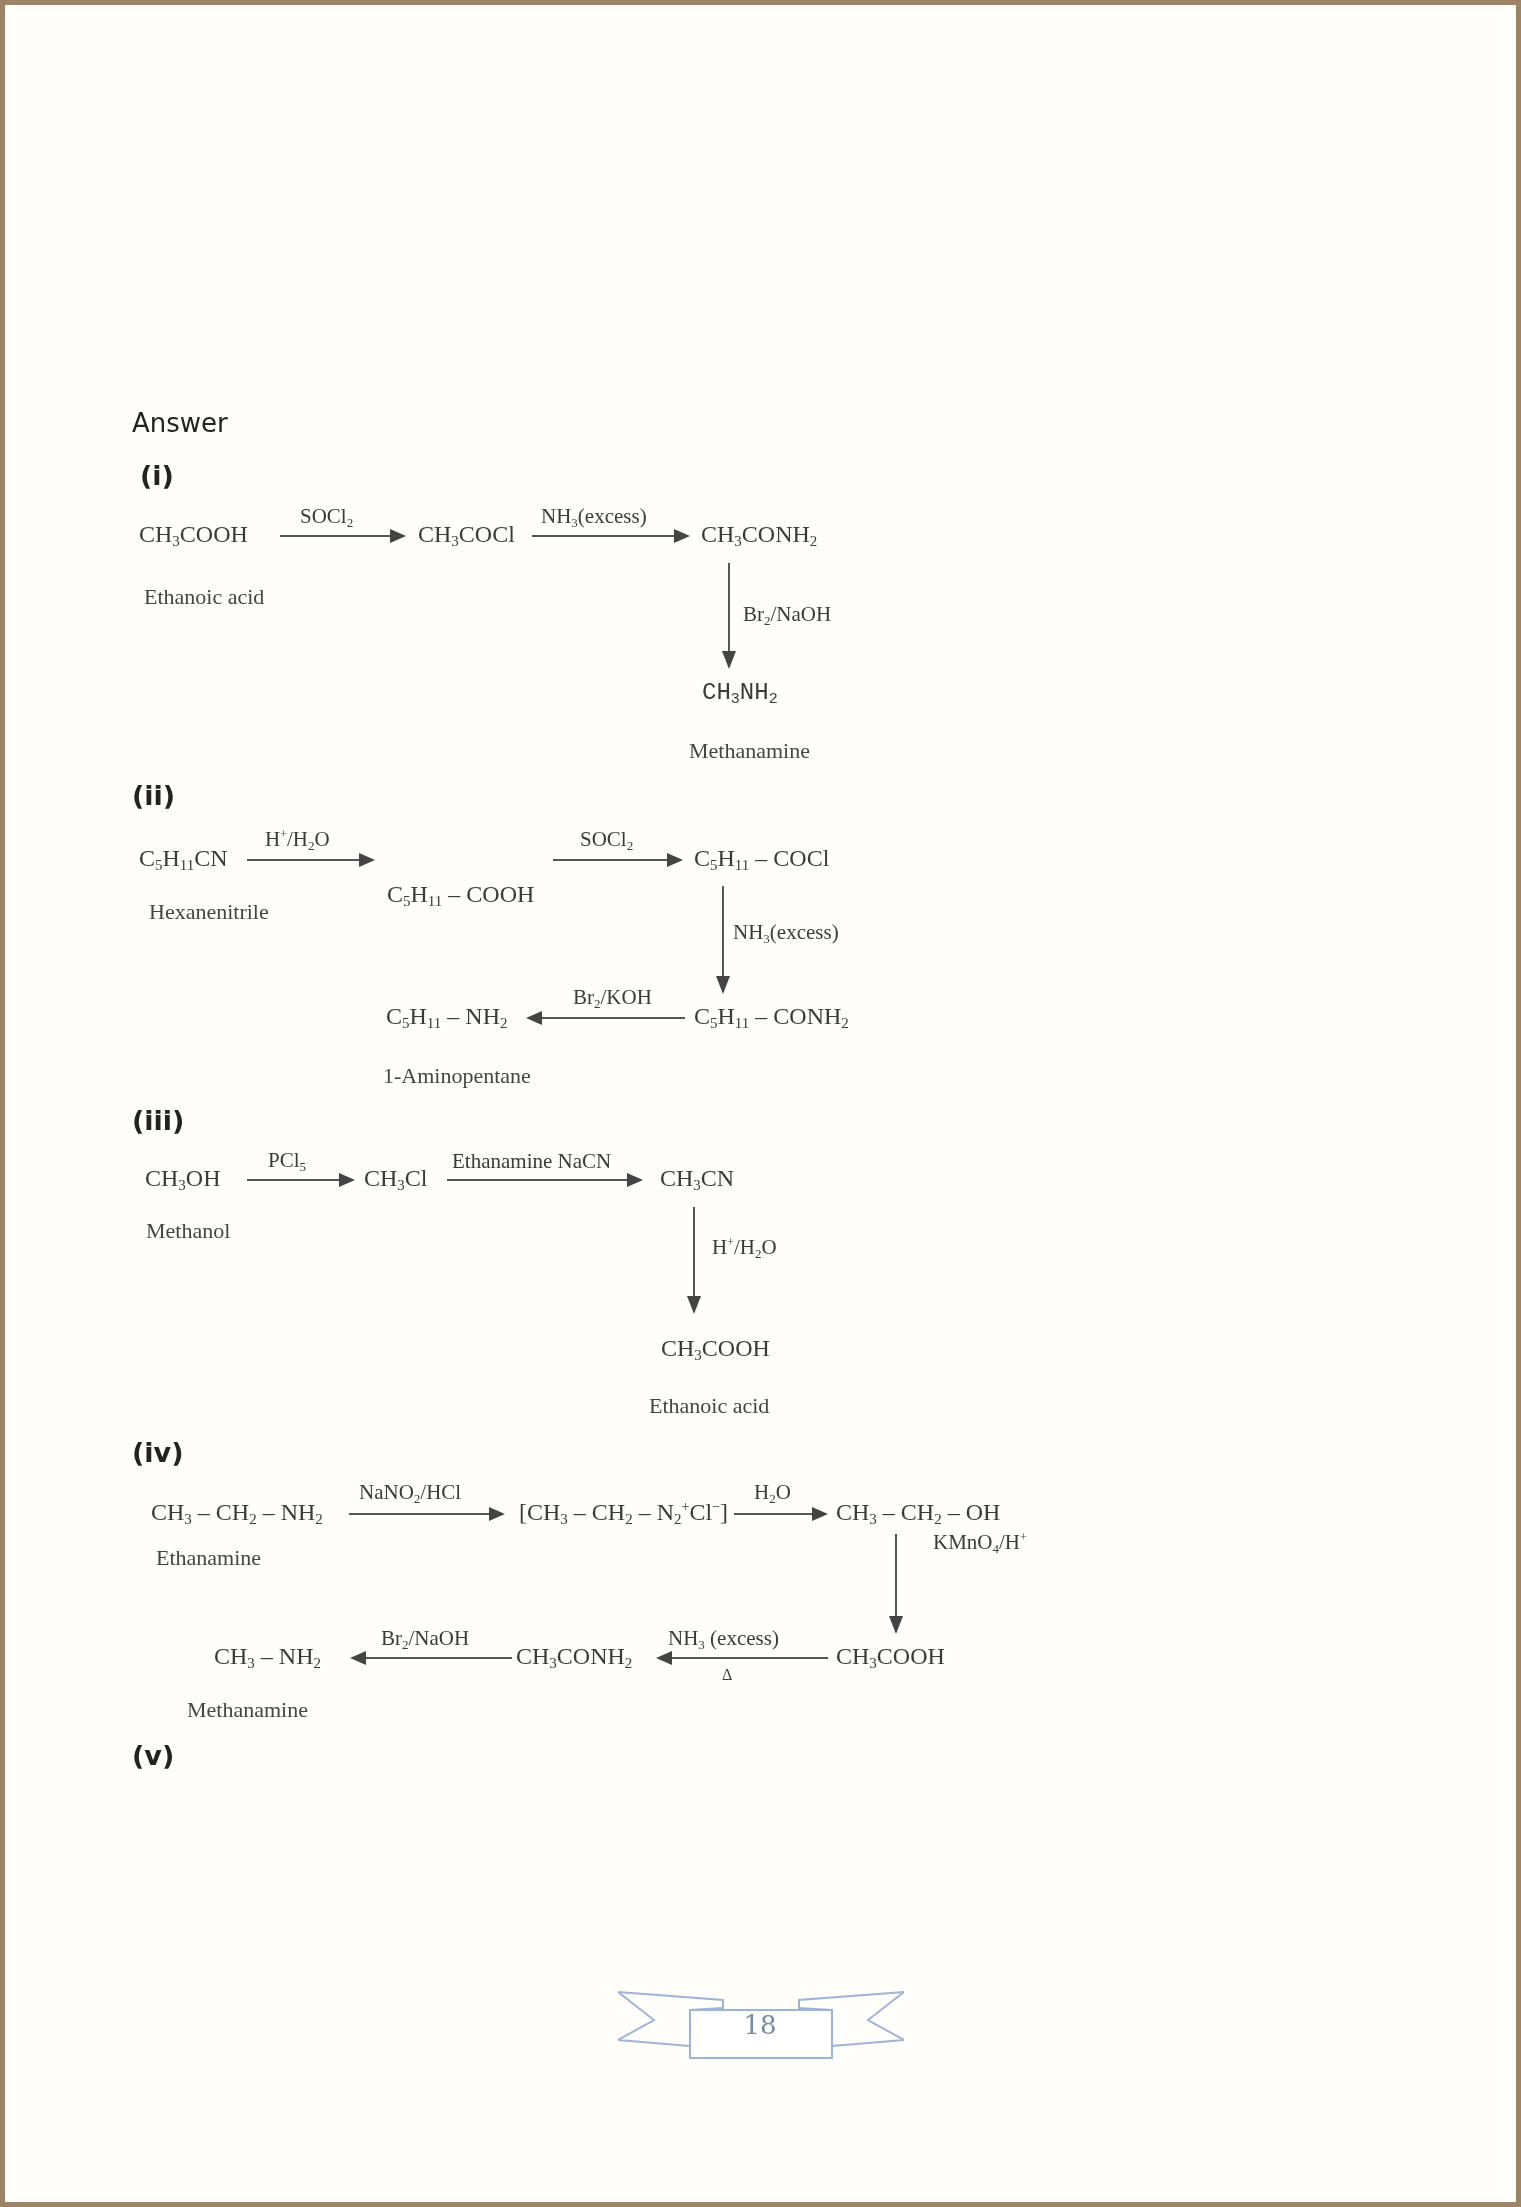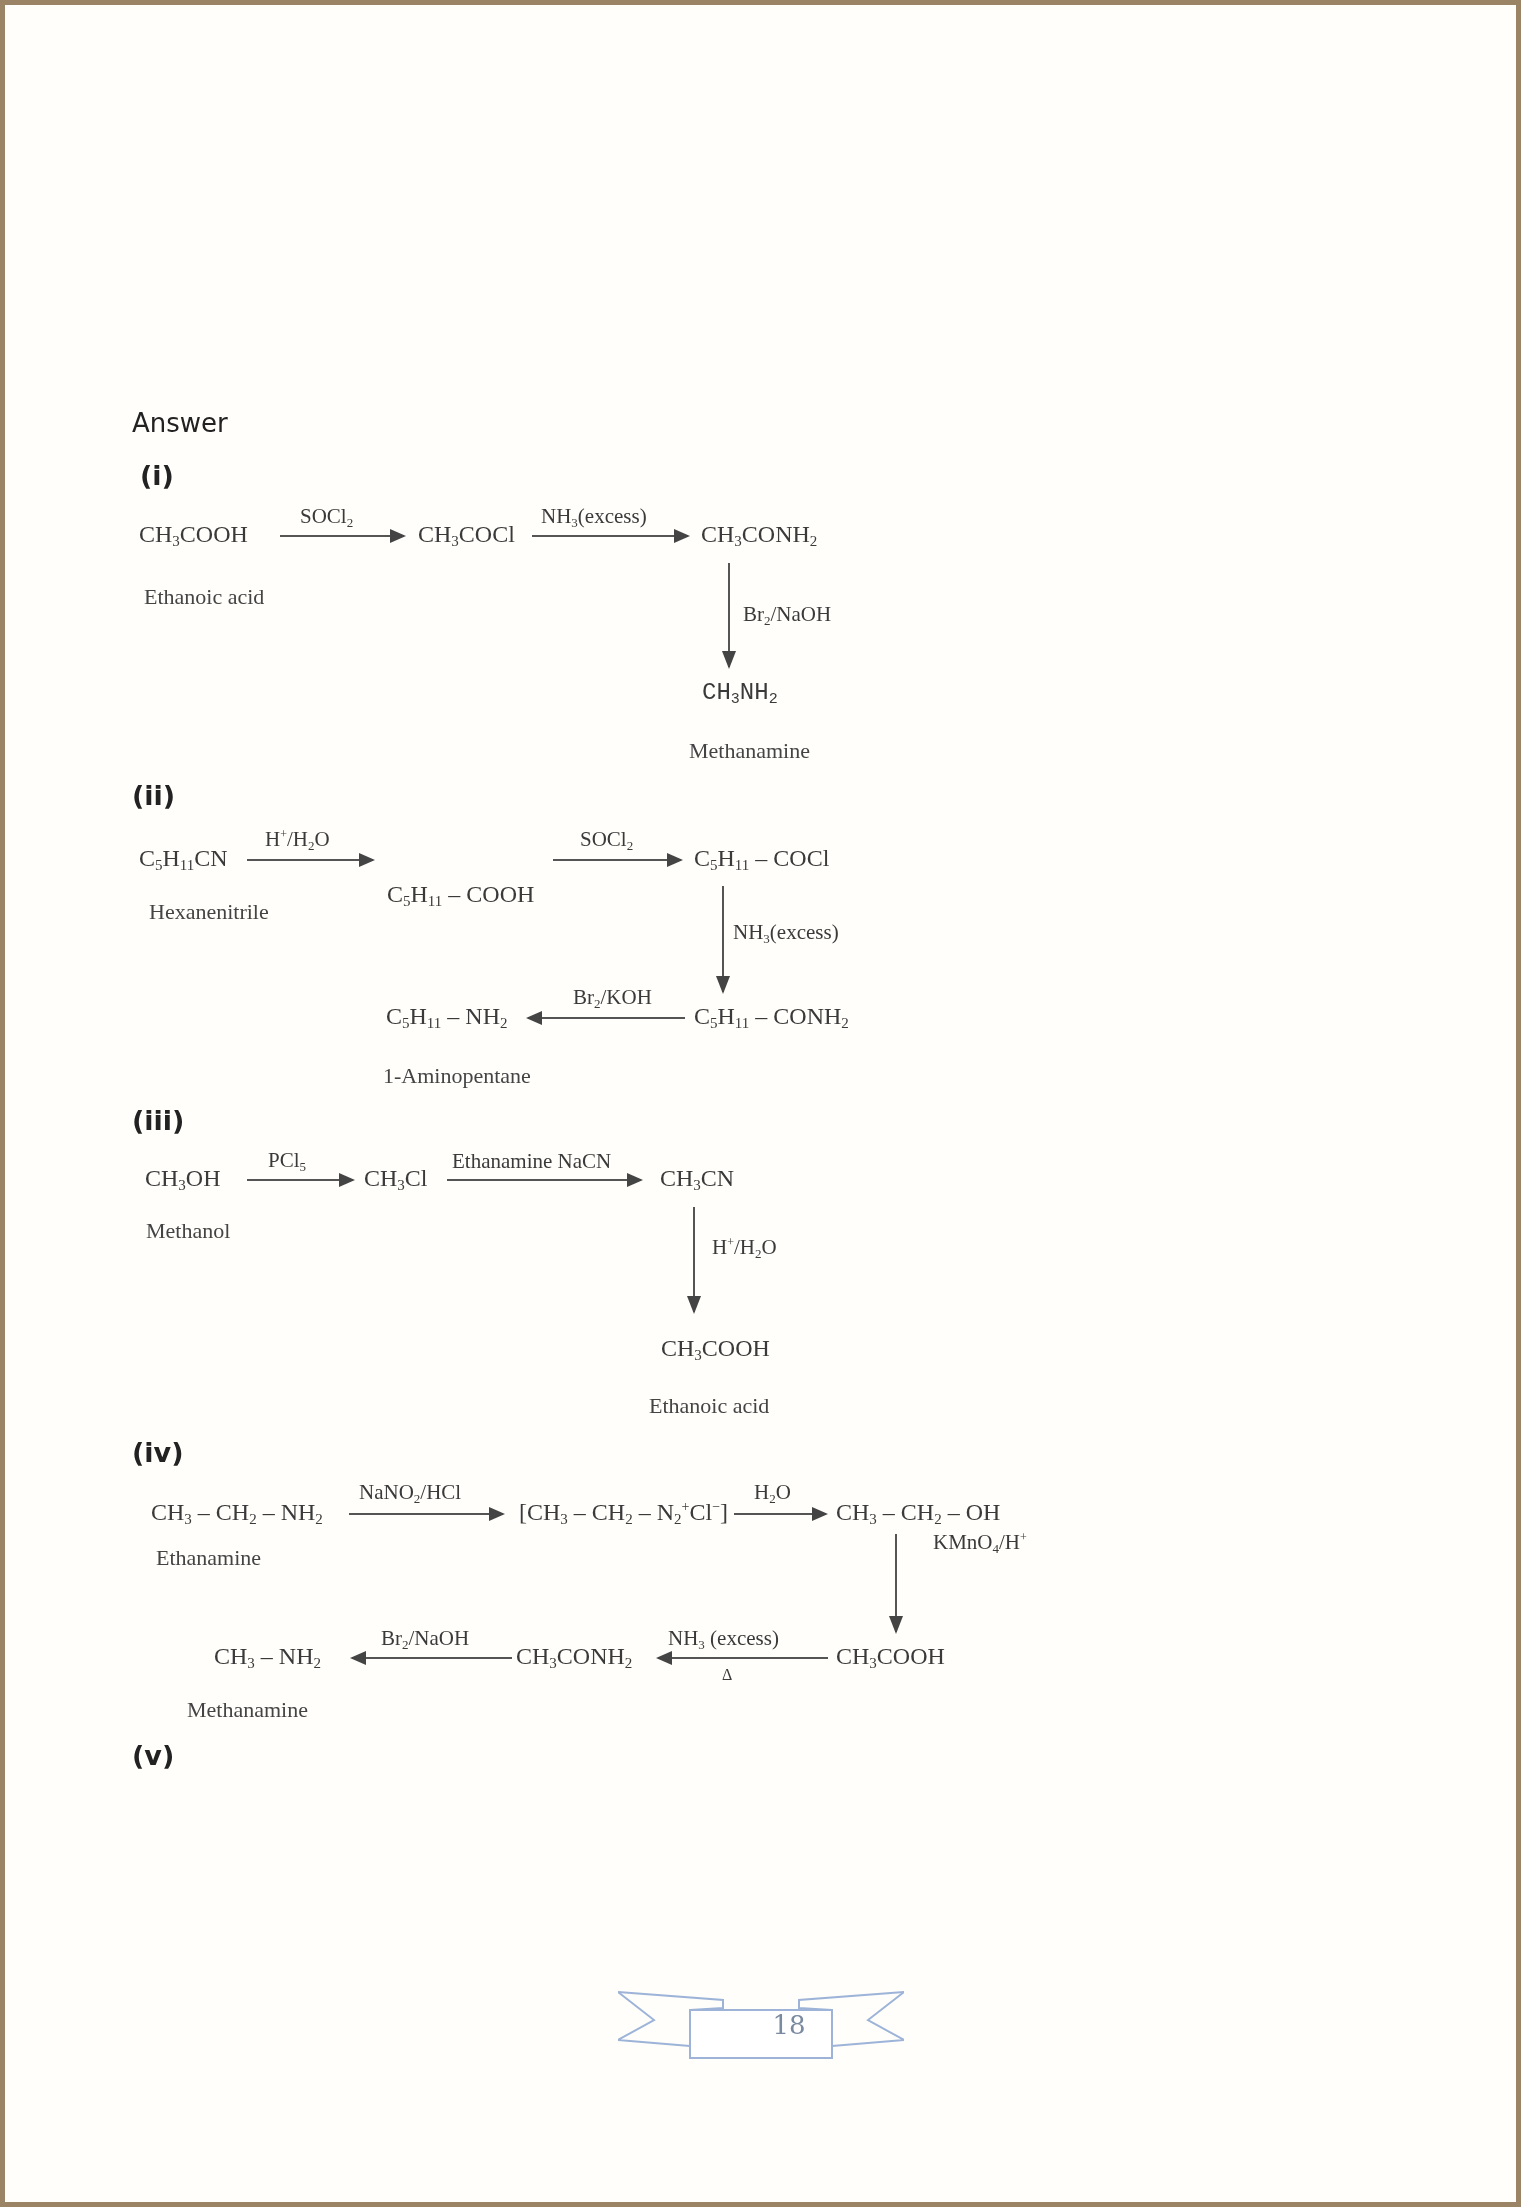--- a/index.html
+++ b/index.html
@@ -14,21 +14,21 @@
   .reag { font-family:"Liberation Serif", serif; font-size:21px; color:#3a3a3a; transform:translateY(-50%); }
   .reag sub { font-size:13px; vertical-align:-4px; }
   .reag sup { font-size:12px; vertical-align:8px; }
   .name { font-family:"Liberation Serif", serif; font-size:22px; color:#444; transform:translateY(-50%); }
   .harrow { position:absolute; height:2px; background:#555; }
   .harrow.right::after { content:""; position:absolute; right:-2px; top:-6px; border-left:16px solid #444; border-top:7px solid transparent; border-bottom:7px solid transparent; }
   .harrow.left::before { content:""; position:absolute; left:-2px; top:-6px; border-right:16px solid #444; border-top:7px solid transparent; border-bottom:7px solid transparent; }
   .varrow { position:absolute; width:2px; background:#555; }
   .varrow::after { content:""; position:absolute; bottom:-2px; left:-6px; border-top:18px solid #444; border-left:7px solid transparent; border-right:7px solid transparent; }
   .banner { position:absolute; left:618px; top:1980px; width:286px; height:80px; }
-  .page-num { position:absolute; left:690px; top:2000px; width:140px; height:50px; line-height:50px; text-align:center; font-family:"DejaVu Serif", serif; font-size:26px; color:#7a8aa0;padding-left:29px; }
+  .page-num { position:absolute; left:690px; top:2000px; width:140px; height:50px; line-height:50px; text-align:center; font-family:"DejaVu Serif", serif; font-size:26px; color:#7a8aa0; }
 </style>
 </head>
 <body>
 
 <div class="frame"></div>
 
 <div class="abs answer" style="left:132px;top:408px;">Answer</div>
 
 <div class="abs sec" style="left:140px;top:460px;">(i)</div>
 <div>

